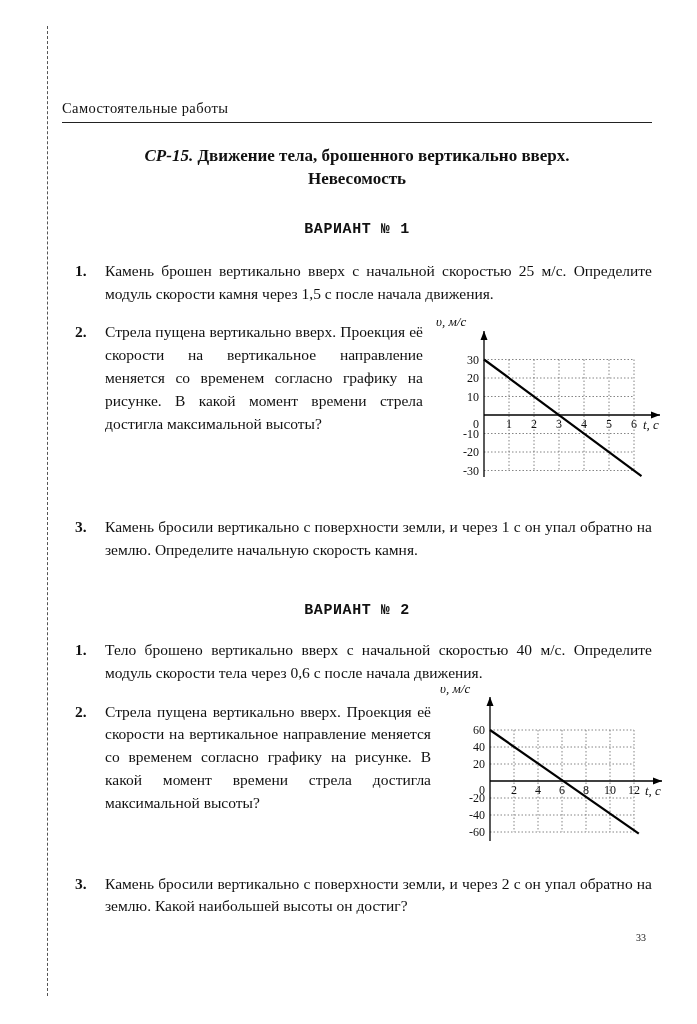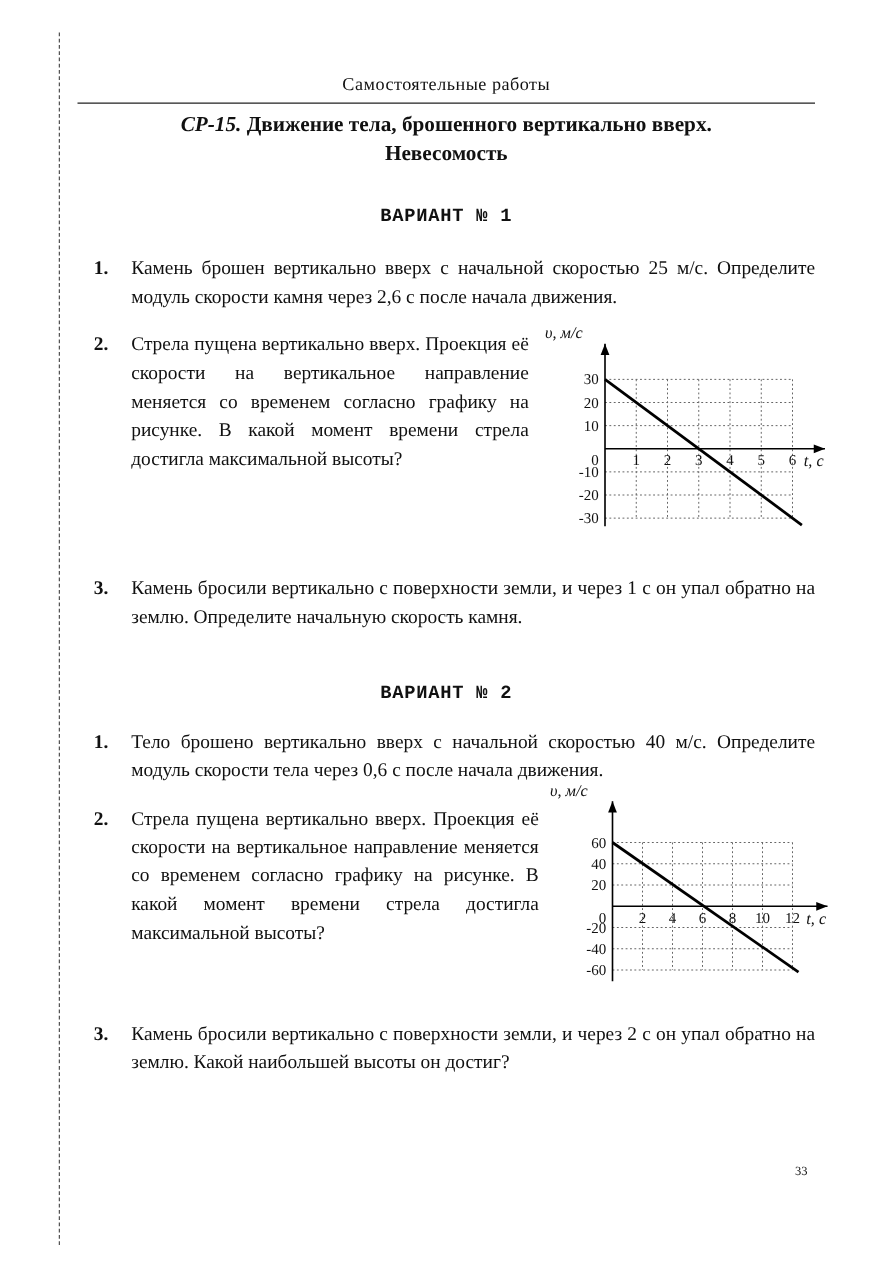--- a/index.html
+++ b/index.html
@@ -8,24 +8,24 @@
     position:relative; width:697px; height:1024px; background:#fff;
     font-family:"Liberation Serif","DejaVu Serif",serif; color:#111;
     overflow:hidden;
   }
   .binding-line {
     position:absolute; left:47px; top:26px; bottom:28px; width:0;
     border-left:1.5px dashed #555;
   }
   .content { position:absolute; left:62px; right:45px; top:0; }
   .running-head {
-    padding-top:60px; text-align:center; font-size:14.5px; letter-spacing:0.4px;
+    padding-top:100px; text-align:left; font-size:14.5px; letter-spacing:0.4px;
   }
   .header-rule { border:0; border-top:1.4px solid #222; margin-top:5px; }
-  .title { text-align:center; margin-top:6px; font-weight:bold; font-size:17px; line-height:1.35; }
+  .title { text-align:center; margin-top:22px; font-weight:bold; font-size:17px; line-height:1.35; }
   .title-code { font-style:italic; }
   .variant-heading { text-align:center; font-weight:bold; font-size:15px; letter-spacing:0.6px;font-family:Liberation Mono, monospace; }
   .vh1 { margin-top:30px; }
   .vh2 { margin-top:40px; }
   .problem { display:flex; align-items:flex-start; }
   .p-m22 { margin-top:22px; }
   .p-m16 { margin-top:16px; }
   .p-m18 { margin-top:18px; }
   .p-m20 { margin-top:20px; }
   .p-m12 { margin-top:12px; }
@@ -62,21 +62,21 @@
 
     <div class="title">
       <div><span class="title-code">СР-15.</span> <span>Движение тела, брошенного вертикально вверх.</span></div>
       <div>Невесомость</div>
     </div>
 
     <h2 class="variant-heading vh1">ВАРИАНТ № 1</h2>
 
     <div class="problem p-m22">
       <div class="problem-num">1.</div>
-      <div class="problem-text">Камень брошен вертикально вверх с начальной скоростью 25 м/с. Определите модуль скорости камня через 2,6 с после начала движения.</div>
+      <div class="problem-text">Камень брошен вертикально вверх с начальной скоростью 25 м/с. Определите модуль скорости камня через 1,5 с после начала движения.</div>
     </div>
 
     <div class="problem p-m16">
       <div class="problem-num">2.</div>
       <div class="problem-text narrow1">Стрела пущена вертикально вверх. Проекция её скорости на вертикальное направление меняется со временем согласно графику на рисунке. В какой момент времени стрела достигла максимальной высоты?</div>
       <div class="figure fig1">
         <svg id="chart1" width="240" height="185" viewBox="0 0 240 185">
             <line x1="81" y1="46.5" x2="81" y2="157.5" class="grid"></line>
             <line x1="106" y1="46.5" x2="106" y2="157.5" class="grid"></line>
             <line x1="131" y1="46.5" x2="131" y2="157.5" class="grid"></line>

